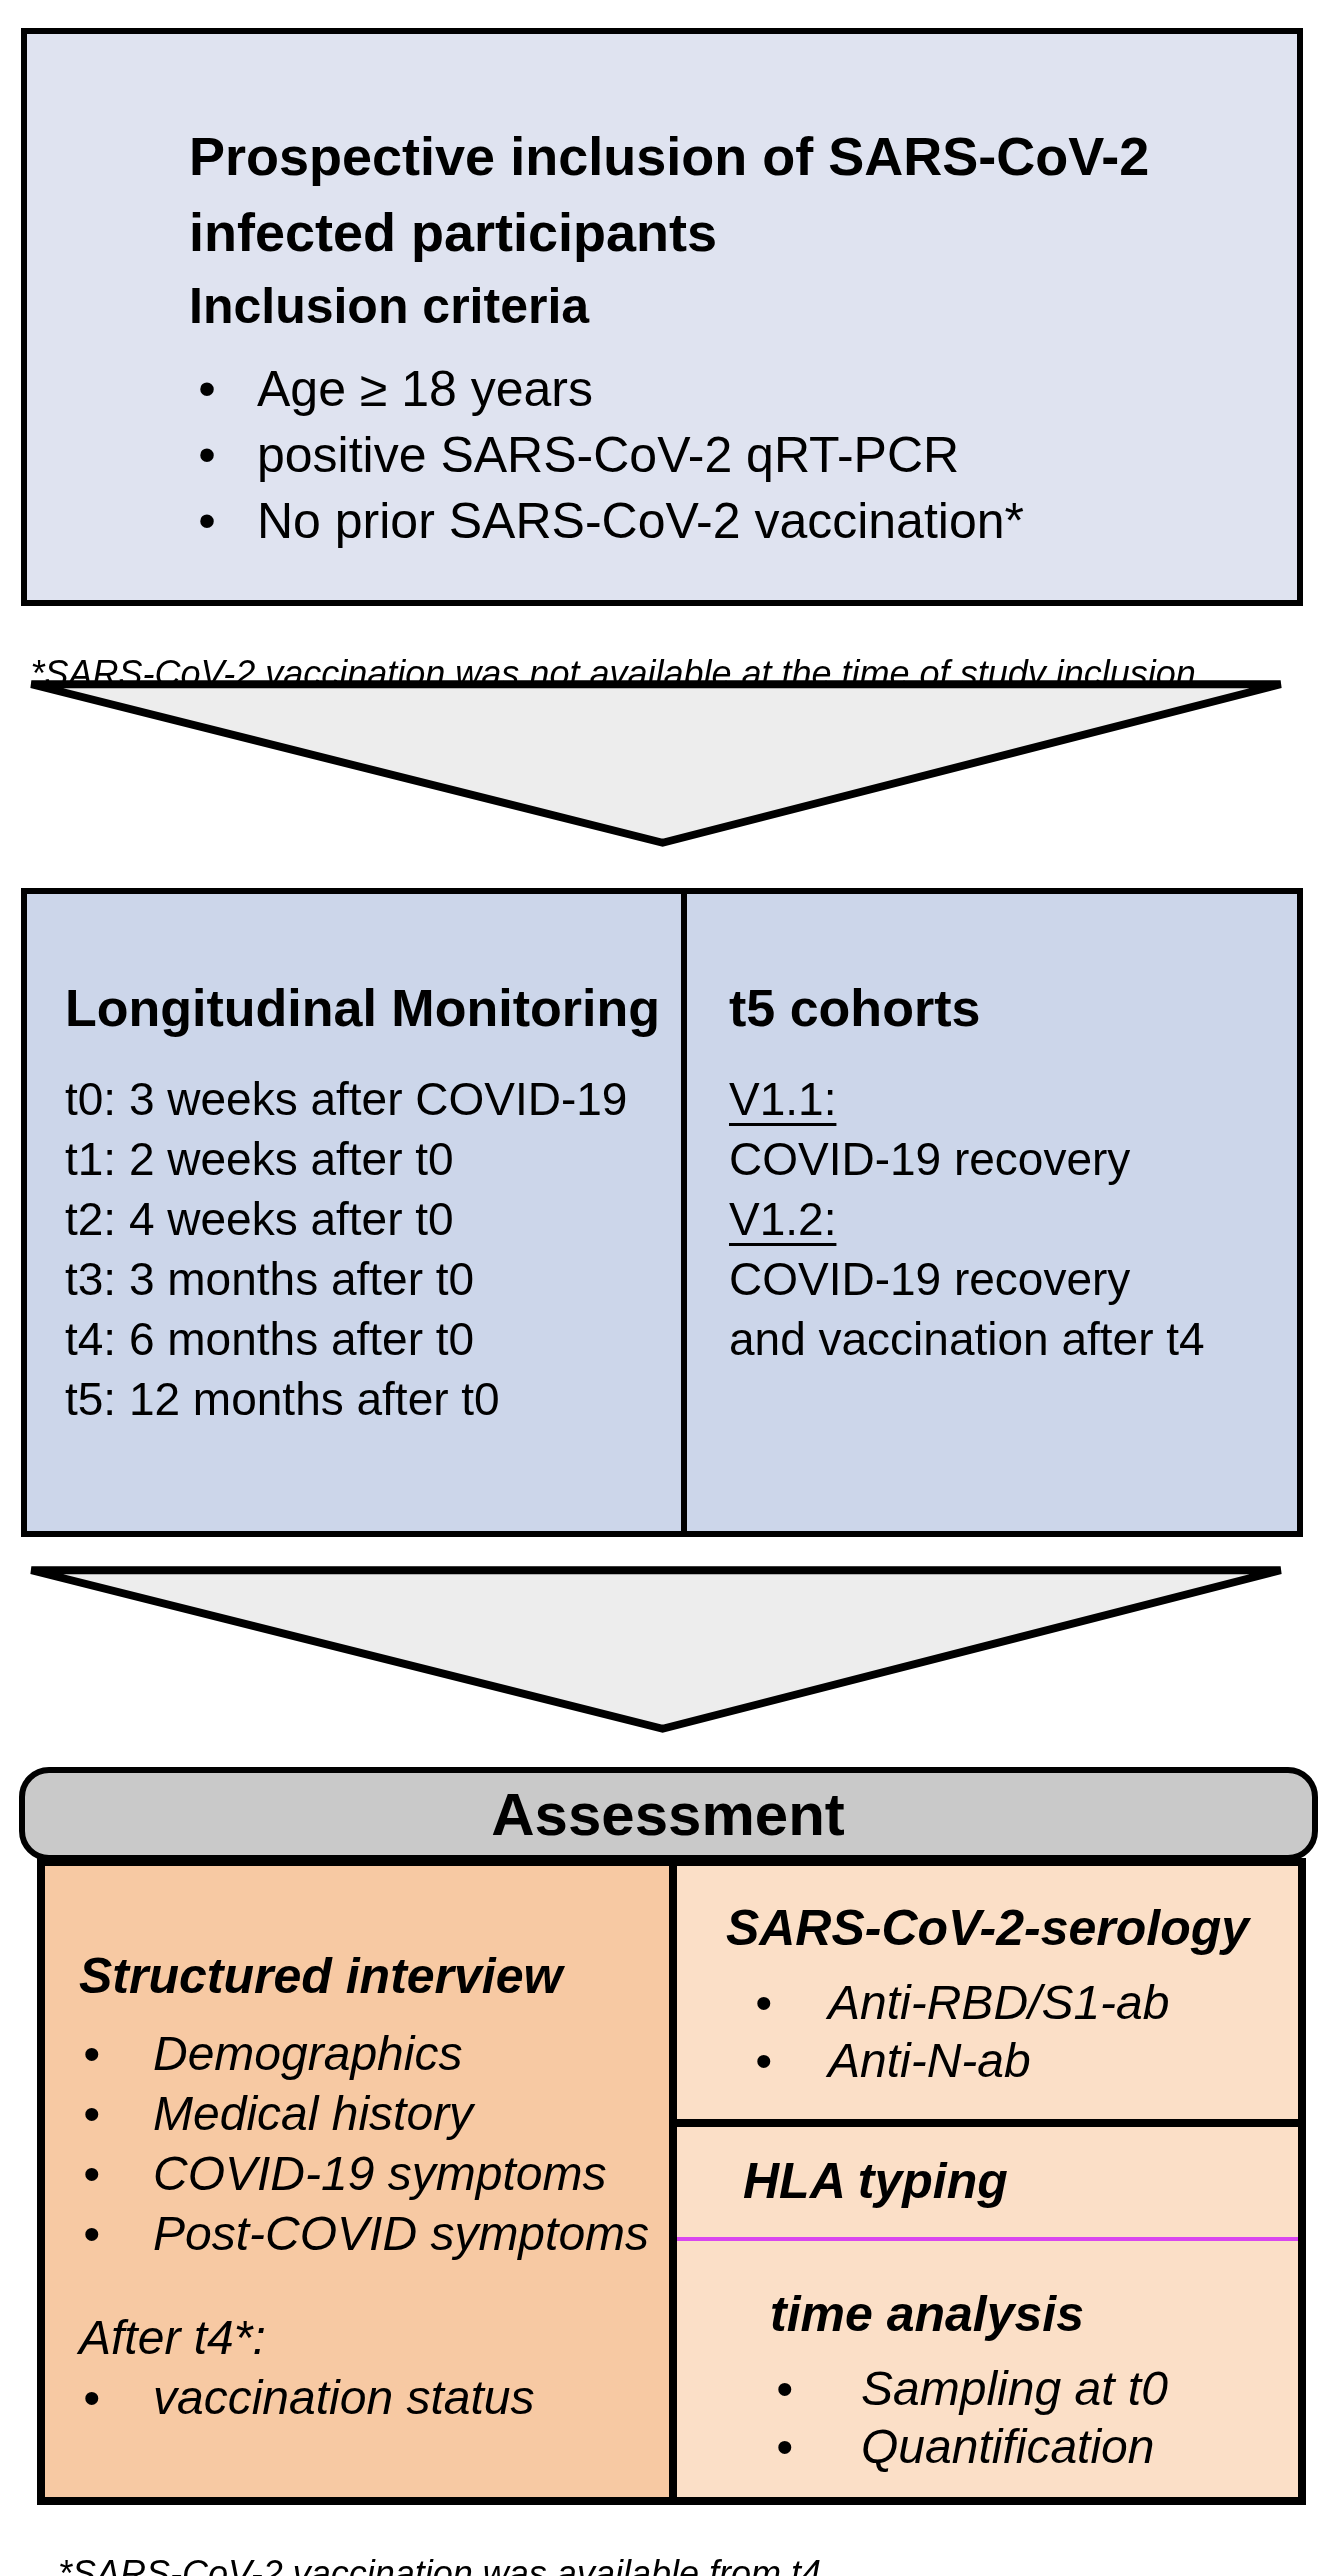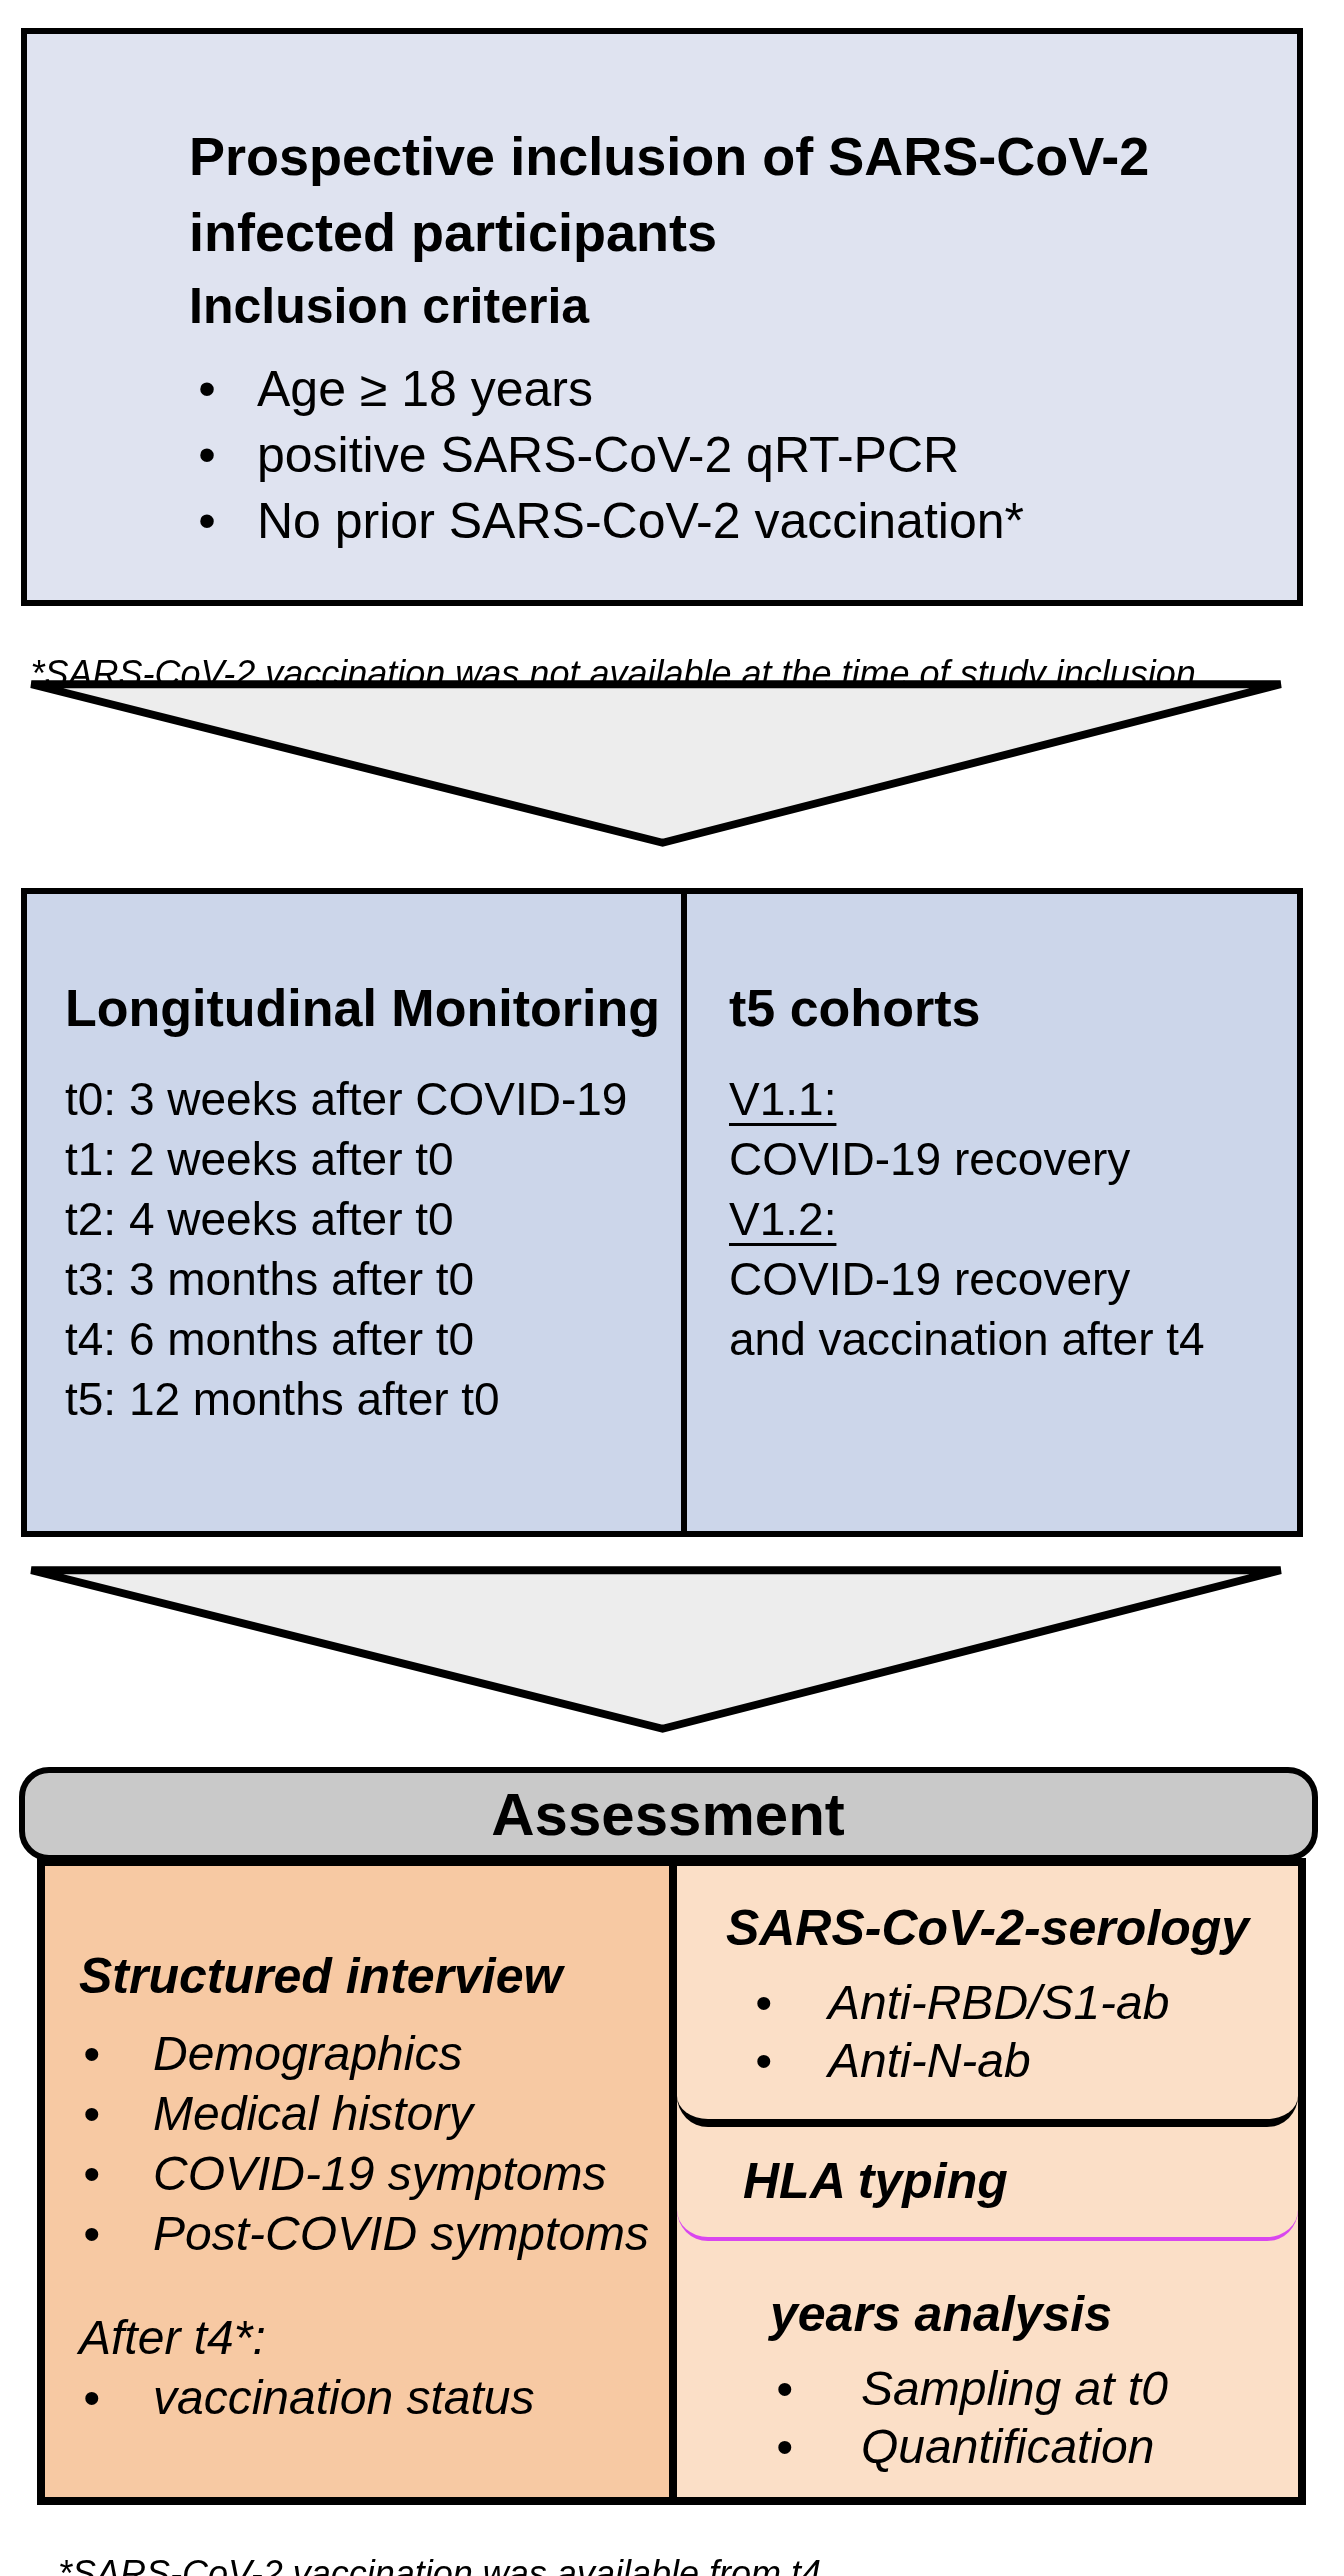--- a/index.html
+++ b/index.html
@@ -57,21 +57,21 @@
     border:8px solid #000;display:flex;background:#fbdfc7;font-style:italic;
   }
   .b-left{width:632px;background:#f7c9a3;border-right:8px solid #000;padding:82px 12px 0 34px;}
   .h-bot{font-size:50px;font-weight:bold;line-height:1.15;margin:0;white-space:nowrap;}
   .b-left .list{margin-top:18.5px;}
   .b-left .li{font-size:48px;line-height:60px;}
   .b-left .dot{flex:0 0 74px;padding-left:4px;}
   .after-label{margin-top:44px;font-size:48px;line-height:60px;}
 
   .b-right{flex:1;display:flex;flex-direction:column;}
-  .rb{width:100%;border-radius:31px;}
+  .rb{width:100%;}
   .rb-serology{height:261px;border-bottom:8px solid #000;padding-top:34px;}
   .rb-serology .h-bot{text-align:center;white-space:nowrap;}
   .rb .list{margin-top:16px;}
   .rb .li{font-size:48px;line-height:58px;padding-left:78px;}
   .rb .dot{flex:0 0 73px;}
   .rb-hla{height:114px;border-bottom:4px solid #d946ef;display:flex;align-items:center;padding-left:66px;text-align:right;}
   .rb-cfdna{flex:1;padding-top:45px;}
   .rb-cfdna .h-bot{padding-left:93px;}
   .rb-cfdna .li{padding-left:99px;}
   .rb-cfdna .dot{flex:0 0 85px;}
@@ -182,21 +182,21 @@
             <span>Anti-N-ab</span>
           </div>
         </div>
       </div>
 
       <div class="rb rb-hla">
         <h2 class="h-bot">HLA typing</h2>
       </div>
 
       <div class="rb rb-cfdna">
-        <h2 class="h-bot">years analysis</h2>
+        <h2 class="h-bot">time analysis</h2>
         <div class="list">
           <div class="li">
             <span class="dot">•</span>
             <span>Sampling at t0</span>
           </div>
           <div class="li">
             <span class="dot">•</span>
             <span>Quantification</span>
           </div>
         </div>

